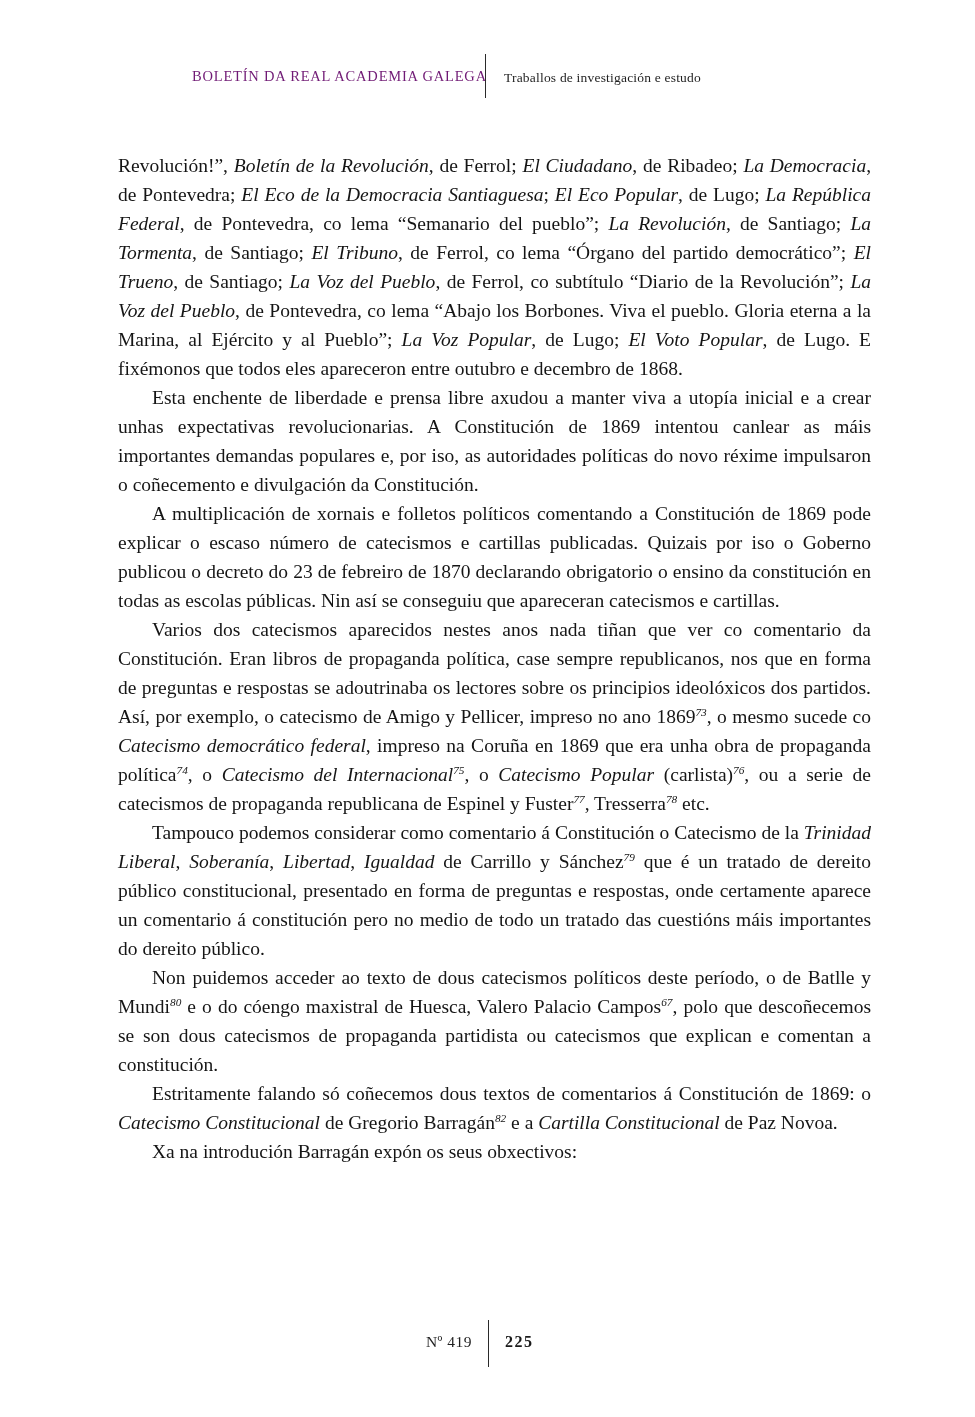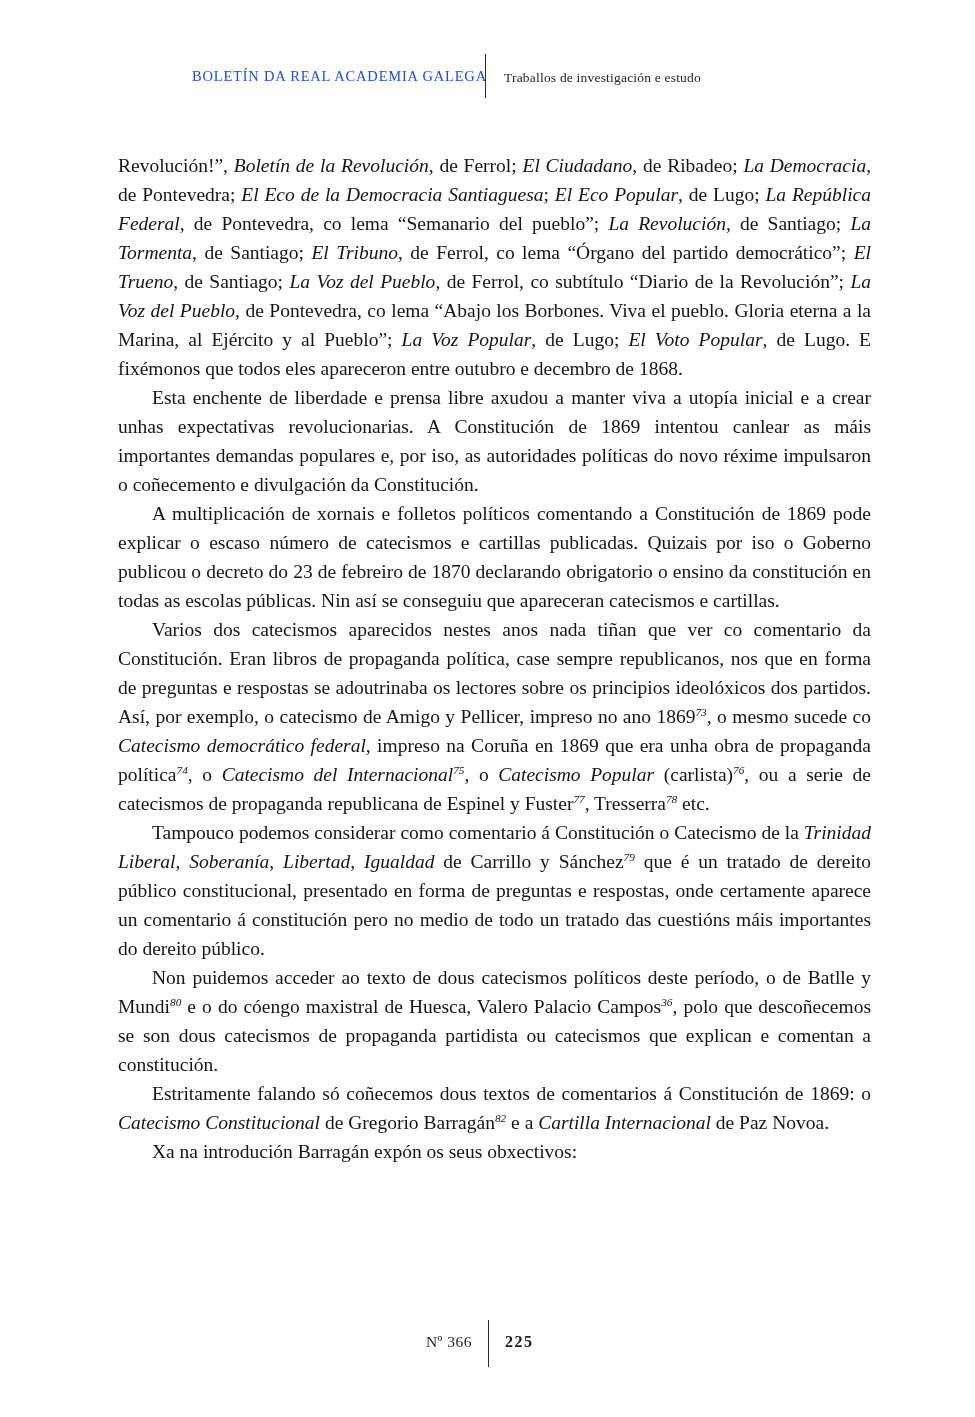--- a/index.html
+++ b/index.html
@@ -13,21 +13,21 @@
   }
   .page { position: absolute; inset: 0; }
 
   
   .journal-title {
     position: absolute;
     top: 68px; left: 192px; width: 278px;
     font-size: 14.5px;
     letter-spacing: 0.8px;
     white-space: nowrap;
-    color: #1d4ed8;
+    color: #701a75;
   }
   .header-divider {
     position: absolute;
     left: 485px; top: 54px;
     width: 1px; height: 44px;
     background: #2a2a2a;
   }
   .section-title {
     position: absolute;
     left: 504px; top: 70px;
@@ -92,24 +92,24 @@
     <div class="header-divider"></div>
     <div class="section-title">Traballos de investigación e estudo</div>
   </header>
 
   <main class="text-block">
       <p class=""><span>Revolución!”, </span><em>Boletín de la Revolución</em><span>, de Ferrol; </span><em>El Ciudadano</em><span>, de Ribadeo; </span><em>La Democracia</em><span>, de Pontevedra; </span><em>El Eco de la Democracia Santiaguesa</em><span>; </span><em>El Eco Popular</em><span>, de Lugo; </span><em>La República Federal</em><span>, de Pontevedra, co lema “Semanario del pueblo”; </span><em>La Revolución</em><span>, de Santiago; </span><em>La Tormenta</em><span>, de Santiago; </span><em>El Tribuno</em><span>, de Ferrol, co lema “Órgano del partido democrático”; </span><em>El Trueno</em><span>, de Santiago; </span><em>La Voz del Pueblo</em><span>, de Ferrol, co subtítulo “Diario de la Revolución”; </span><em>La Voz del Pueblo</em><span>, de Pontevedra, co lema “Abajo los Borbones. Viva el pueblo. Gloria eterna a la Marina, al Ejército y al Pueblo”; </span><em>La Voz Popular</em><span>, de Lugo; </span><em>El Voto Popular</em><span>, de Lugo. E fixémonos que todos eles apareceron entre outubro e decembro de 1868.</span></p>
       <p class="indent"><span>Esta enchente de liberdade e prensa libre axudou a manter viva a utopía inicial e a crear unhas expectativas revolucionarias. A Constitución de 1869 intentou canlear as máis importantes demandas populares e, por iso, as autoridades políticas do novo réxime impulsaron o coñecemento e divulgación da Constitución.</span></p>
       <p class="indent"><span>A multiplicación de xornais e folletos políticos comentando a Constitución de 1869 pode explicar o escaso número de catecismos e cartillas publicadas. Quizais por iso o Goberno publicou o decreto do 23 de febreiro de 1870 declarando obrigatorio o ensino da constitución en todas as escolas públicas. Nin así se conseguiu que apareceran catecismos e cartillas.</span></p>
       <p class="indent"><span>Varios dos catecismos aparecidos nestes anos nada tiñan que ver co comentario da Constitución. Eran libros de propaganda política, case sempre republicanos, nos que en forma de preguntas e respostas se adoutrinaba os lectores sobre os principios ideolóxicos dos partidos. Así, por exemplo, o catecismo de Amigo y Pellicer, impreso no ano 1869</span><sup class="fn">73</sup><span>, o mesmo sucede co </span><em>Catecismo democrático federal</em><span>, impreso na Coruña en 1869 que era unha obra de propaganda política</span><sup class="fn">74</sup><span>, o </span><em>Catecismo del Internacional</em><sup class="fn">75</sup><span>, o </span><em>Catecismo Popular</em><span> (carlista)</span><sup class="fn">76</sup><span>, ou a serie de catecismos de propaganda republicana de Espinel y Fuster</span><sup class="fn">77</sup><span>, Tresserra</span><sup class="fn">78</sup><span> etc.</span></p>
       <p class="indent"><span>Tampouco podemos considerar como comentario á Constitución o Catecismo de la </span><em>Trinidad Liberal</em><span>, </span><em>Soberanía</em><span>, </span><em>Libertad</em><span>, </span><em>Igualdad</em><span> de Carrillo y Sánchez</span><sup class="fn">79</sup><span> que é un tratado de dereito público constitucional, presentado en forma de preguntas e respostas, onde certamente aparece un comentario á constitución pero no medio de todo un tratado das cuestións máis importantes do dereito público.</span></p>
-      <p class="indent"><span>Non puidemos acceder ao texto de dous catecismos políticos deste período, o de Batlle y Mundi</span><sup class="fn">80</sup><span> e o do cóengo maxistral de Huesca, Valero Palacio Campos</span><sup class="fn">36</sup><span>, polo que descoñecemos se son dous catecismos de propaganda partidista ou catecismos que explican e comentan a constitución.</span></p>
-      <p class="indent"><span>Estritamente falando só coñecemos dous textos de comentarios á Constitución de 1869: o </span><em>Catecismo Constitucional</em><span> de Gregorio Barragán</span><sup class="fn">82</sup><span> e a </span><em>Cartilla Internacional</em><span> de Paz Novoa.</span></p>
+      <p class="indent"><span>Non puidemos acceder ao texto de dous catecismos políticos deste período, o de Batlle y Mundi</span><sup class="fn">80</sup><span> e o do cóengo maxistral de Huesca, Valero Palacio Campos</span><sup class="fn">67</sup><span>, polo que descoñecemos se son dous catecismos de propaganda partidista ou catecismos que explican e comentan a constitución.</span></p>
+      <p class="indent"><span>Estritamente falando só coñecemos dous textos de comentarios á Constitución de 1869: o </span><em>Catecismo Constitucional</em><span> de Gregorio Barragán</span><sup class="fn">82</sup><span> e a </span><em>Cartilla Constitucional</em><span> de Paz Novoa.</span></p>
       <p class="indent"><span>Xa na introdución Barragán expón os seus obxectivos:</span></p>
     </main>
 
   <footer>
-    <div class="footer-issue">Nº 366</div>
+    <div class="footer-issue">Nº 419</div>
     <div class="footer-divider"></div>
     <div class="footer-page">225</div>
   </footer>
 
 </div>
 
 </body></html>

